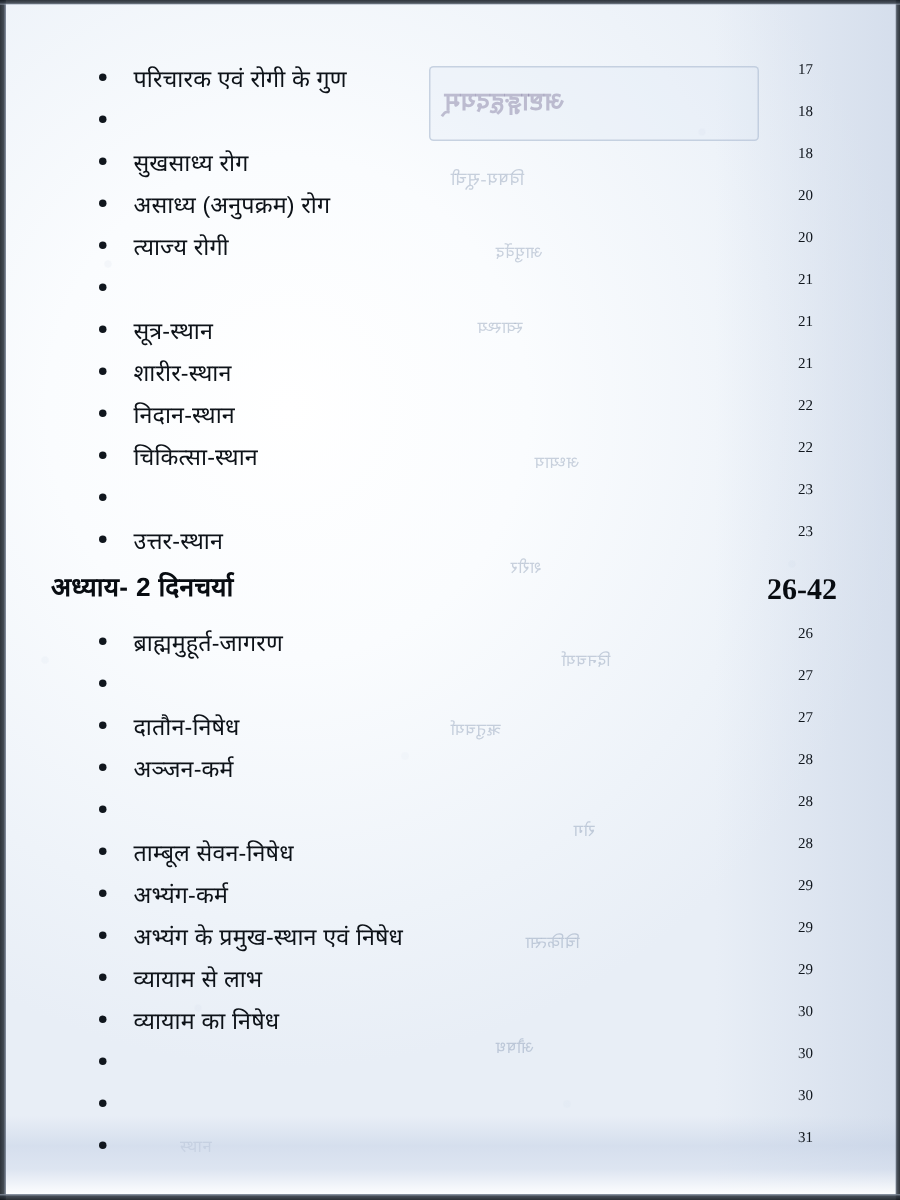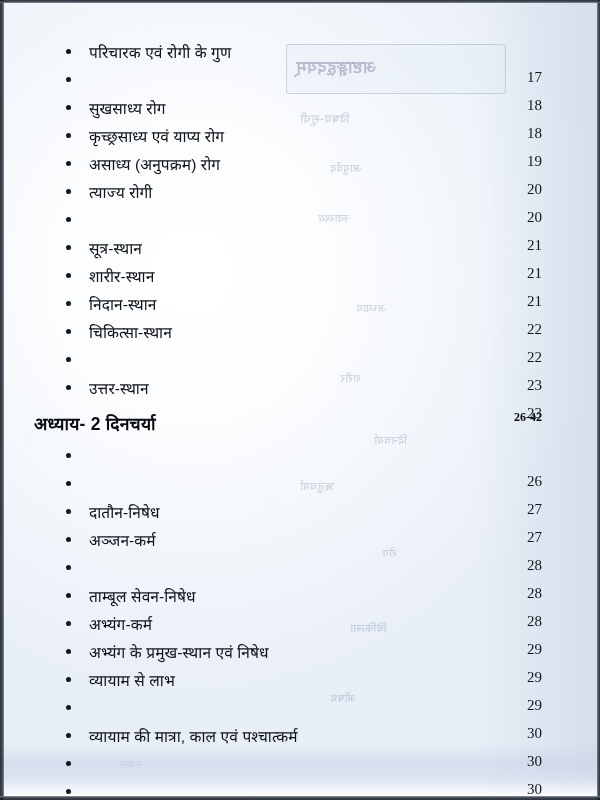--- a/index.html
+++ b/index.html
@@ -137,53 +137,52 @@
     color: #0d1218;
     white-space: nowrap;
     letter-spacing: .1px;
   }
 
   .entry-page {
     position: absolute;
     right: 58px;
     top: 3px;
     font-family: "Liberation Serif", "DejaVu Serif", serif;
-    font-size: 15px;
+    font-size: 10px;
     color: #10161d;
     text-align: right;
     min-width: 42px;
-    margin-top: 28px;
   }
 
   
   .chapter-row {
     position: relative;
     display: flex;
-    align-items: center;
+    align-items: flex-start;
     height: 34px;
     padding-left: 34px;
     padding-right: 58px;
     box-sizing: border-box;
     margin-top: 4px;
     margin-bottom: 2px;
   }
   .chapter-title {
     font-family: "Liberation Sans", "DejaVu Sans", sans-serif;
     font-size: 17.5px;
     font-weight: 700;
     color: #080c11;
     white-space: nowrap;
     letter-spacing: .2px;
   }
   .chapter-page {
     position: absolute;
-    right: 58px;
+    right: 42px;
     top: 4px;
     font-family: "Liberation Serif", "DejaVu Serif", serif;
-    font-size: 12px;
+    font-size: 20px;
     font-weight: 700;
     color: #080c11;
     text-align: right;
   }
 
   
   .grain {
     position: absolute;
     inset: 0;
     z-index: 30;
@@ -232,25 +231,20 @@
         <span class="bullet"></span>
         <span class="entry-page">18</span>
       </div>
       <div class="toc-row">
         <span class="bullet"></span>
         <span class="entry-title">सुखसाध्य रोग</span>
         <span class="entry-page">18</span>
       </div>
       <div class="toc-row">
         <span class="bullet"></span>
-        <span class="entry-title">कृच्छ्रसाध्य एवं याप्य रोग</span>
-        <span class="entry-page">19</span>
-      </div>
-      <div class="toc-row">
-        <span class="bullet"></span>
         <span class="entry-title">असाध्य (अनुपक्रम) रोग</span>
         <span class="entry-page">20</span>
       </div>
       <div class="toc-row">
         <span class="bullet"></span>
         <span class="entry-title">त्याज्य रोगी</span>
         <span class="entry-page">20</span>
       </div>
       <div class="toc-row">
         <span class="bullet"></span>
@@ -288,20 +282,21 @@
     </div>
 
     <div class="chapter-row">
       <span class="chapter-title">अध्याय- 2 दिनचर्या</span>
       <span class="chapter-page">26-42</span>
     </div>
 
     <div>
       <div class="toc-row">
         <span class="bullet"></span>
+        <span class="entry-title">ब्राह्ममुहूर्त-जागरण</span>
         <span class="entry-page">26</span>
       </div>
       <div class="toc-row">
         <span class="bullet"></span>
         <span class="entry-page">27</span>
       </div>
       <div class="toc-row">
         <span class="bullet"></span>
         <span class="entry-title">दातौन-निषेध</span>
         <span class="entry-page">27</span>
@@ -330,25 +325,25 @@
         <span class="entry-title">अभ्यंग के प्रमुख-स्थान एवं निषेध</span>
         <span class="entry-page">29</span>
       </div>
       <div class="toc-row">
         <span class="bullet"></span>
         <span class="entry-title">व्यायाम से लाभ</span>
         <span class="entry-page">29</span>
       </div>
       <div class="toc-row">
         <span class="bullet"></span>
+        <span class="entry-title">व्यायाम का निषेध</span>
         <span class="entry-page">30</span>
       </div>
       <div class="toc-row">
         <span class="bullet"></span>
-        <span class="entry-title">व्यायाम की मात्रा, काल एवं पश्चात्कर्म</span>
         <span class="entry-page">30</span>
       </div>
       <div class="toc-row">
         <span class="bullet"></span>
         <span class="entry-page">30</span>
       </div>
       <div class="toc-row">
         <span class="bullet"></span>
         <span class="entry-page">31</span>
       </div>

